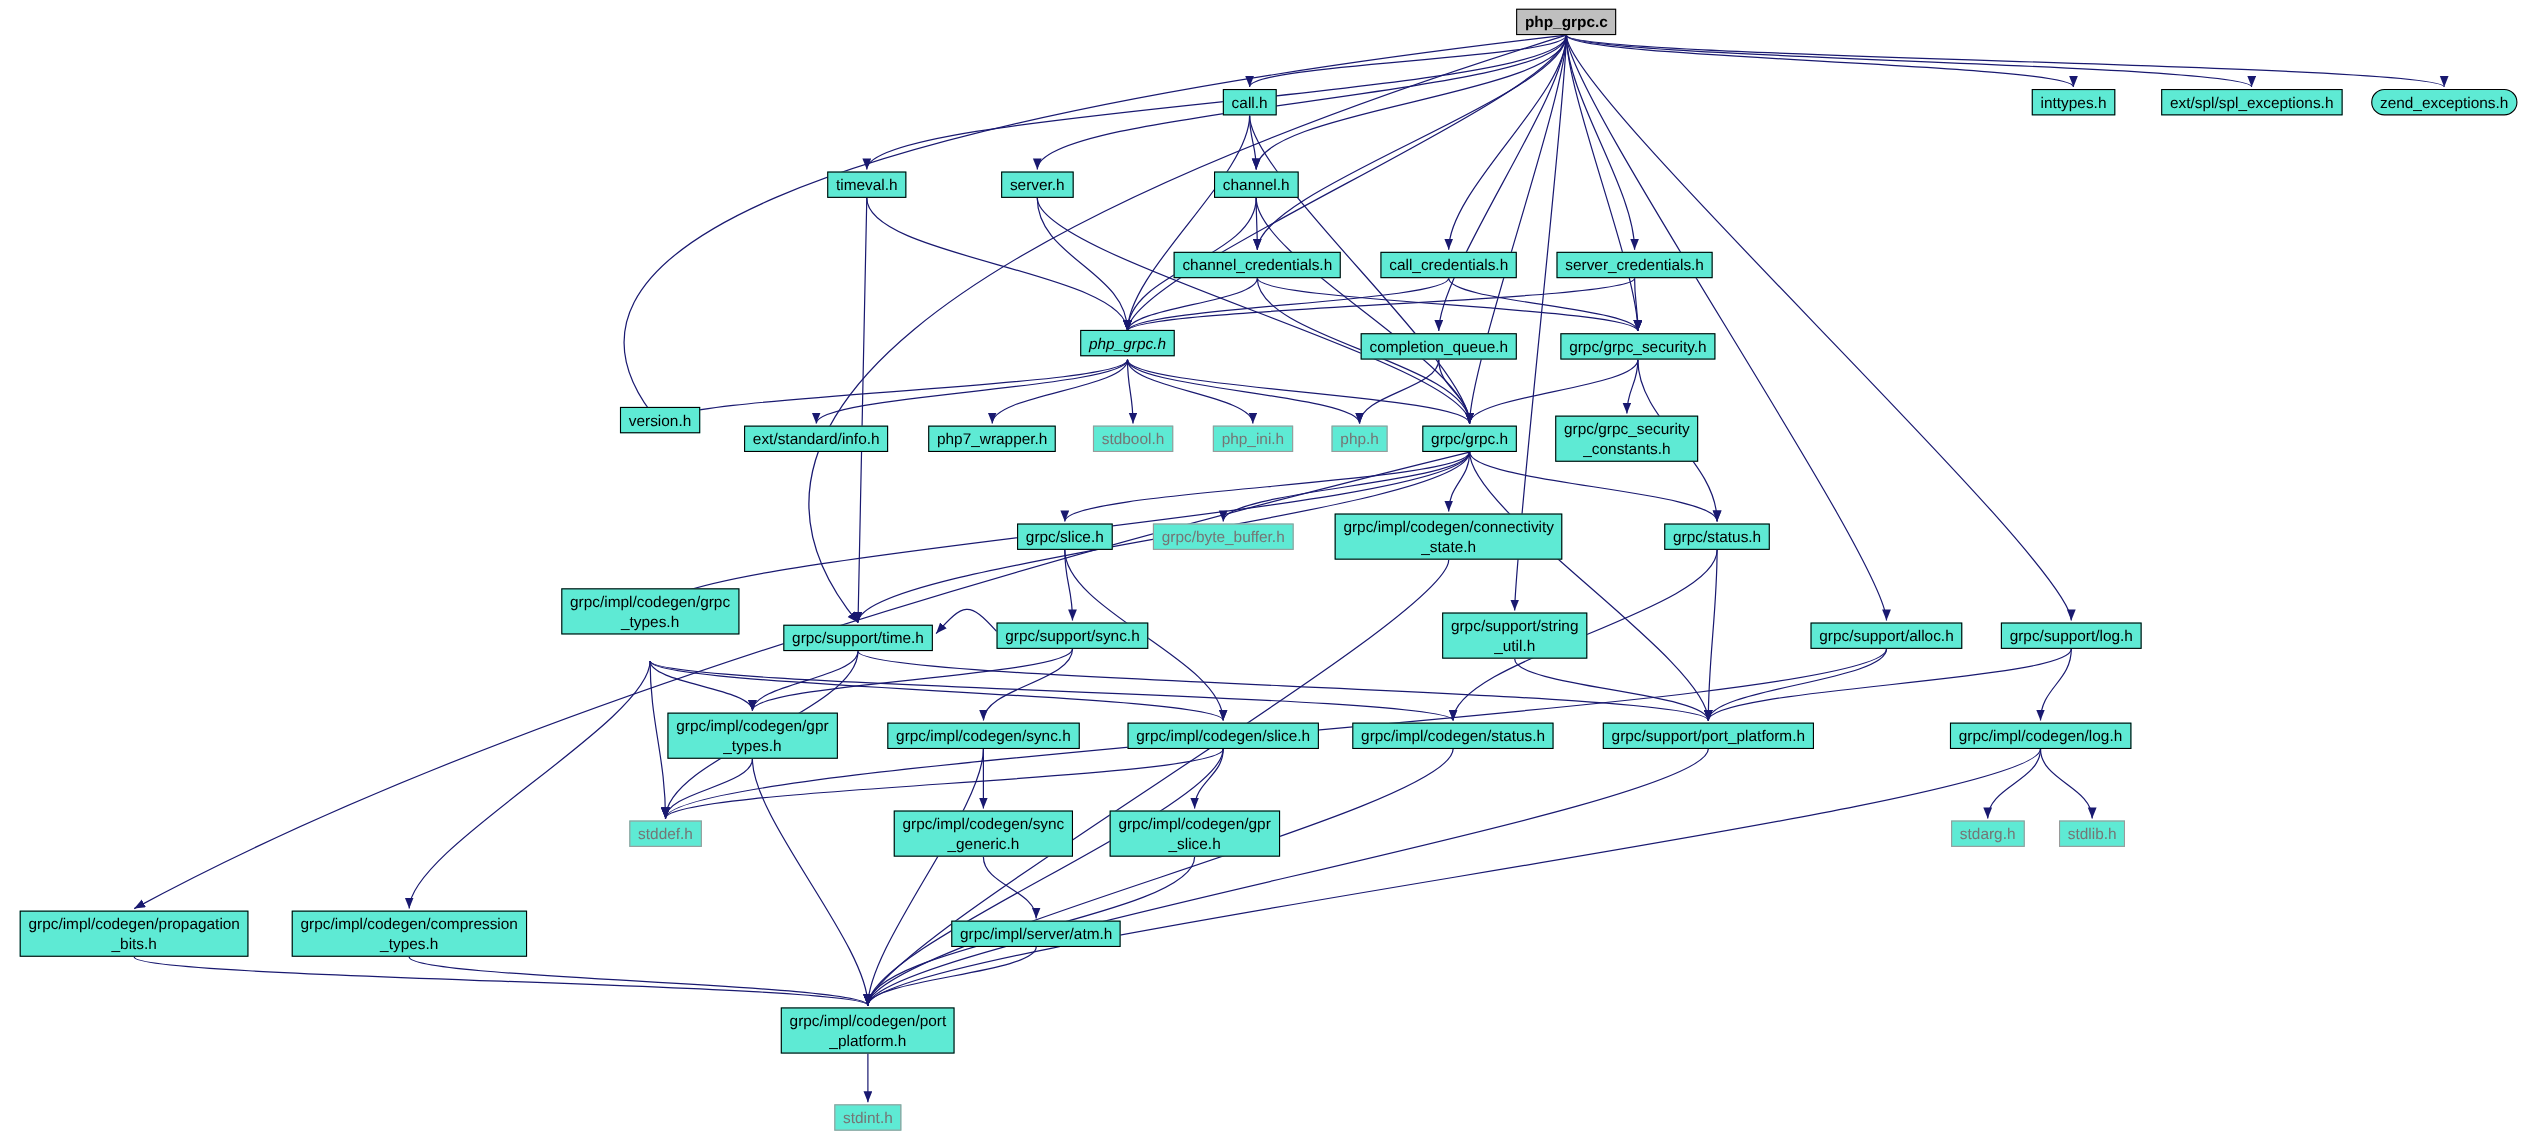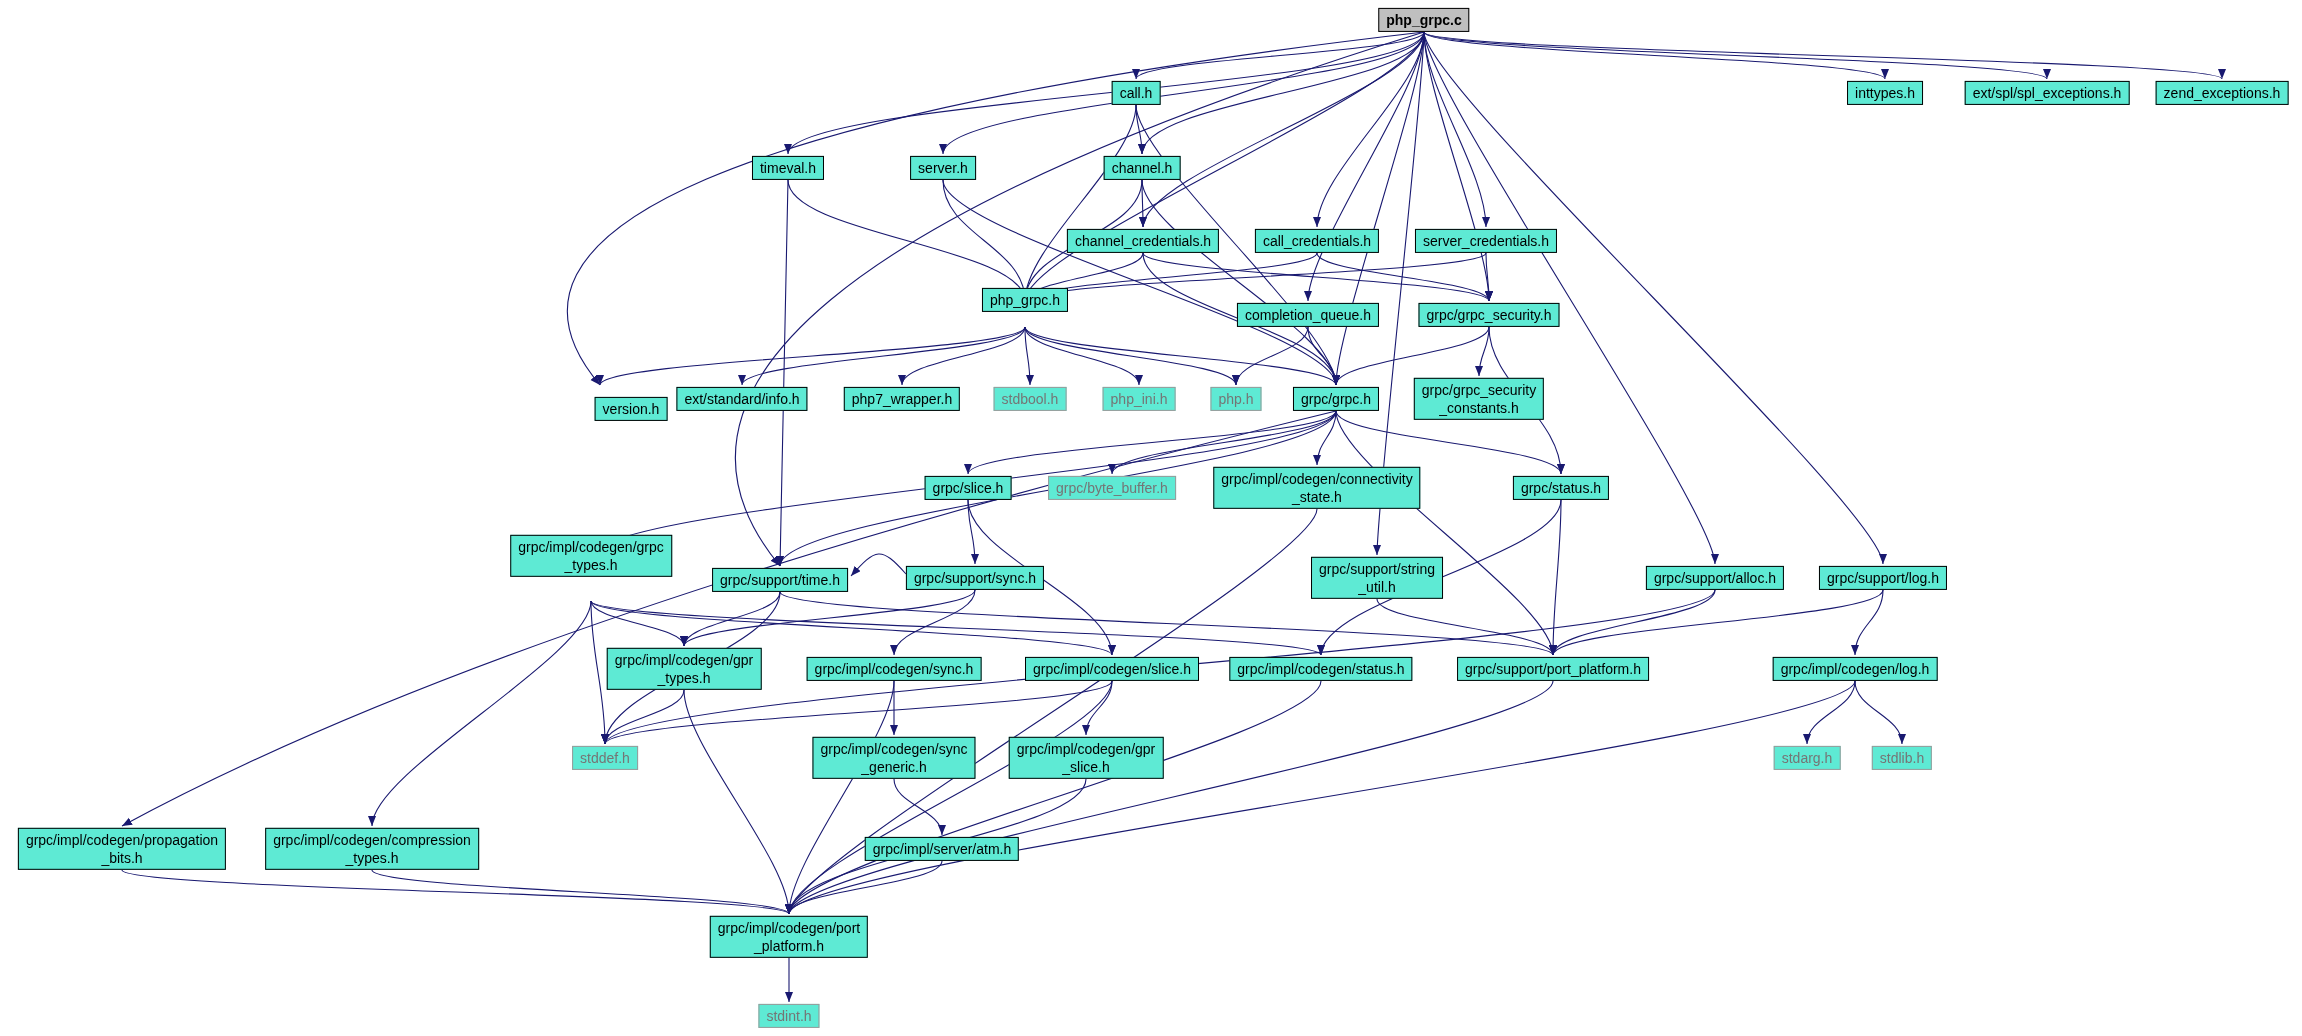--- a/index.html
+++ b/index.html
@@ -160,51 +160,51 @@
       </div>
       <div class="node" style="left: 1136px; top: 93px;">
         <div>call.h</div>
       </div>
       <div class="node" style="left: 1885px; top: 93px;">
         <div>inttypes.h</div>
       </div>
       <div class="node" style="left: 2047px; top: 93px;">
         <div>ext/spl/spl_exceptions.h</div>
       </div>
-      <div class="node" style="left: 2222px; top: 93px;">
+      <div class="node" style="left: 2222px; top: 93px; border-radius: 12px;">
         <div>zend_exceptions.h</div>
       </div>
       <div class="node" style="left: 788px; top: 168px;">
         <div>timeval.h</div>
       </div>
       <div class="node" style="left: 943px; top: 168px;">
         <div>server.h</div>
       </div>
       <div class="node" style="left: 1142px; top: 168px;">
         <div>channel.h</div>
       </div>
       <div class="node" style="left: 1143px; top: 241px;">
         <div>channel_credentials.h</div>
       </div>
       <div class="node" style="left: 1317px; top: 241px;">
         <div>call_credentials.h</div>
       </div>
       <div class="node" style="left: 1486px; top: 241px;">
         <div>server_credentials.h</div>
       </div>
-      <div class="node" style="left: 1025px; top: 300px;">
+      <div class="node" style="left: 1025px; top: 312px; font-style: italic;">
         <div>php_grpc.h</div>
       </div>
       <div class="node" style="left: 1308px; top: 315px;">
         <div>completion_queue.h</div>
       </div>
       <div class="node" style="left: 1489px; top: 315px;">
         <div>grpc/grpc_security.h</div>
       </div>
-      <div class="node" style="left: 600px; top: 409px; margin-left: 31px;">
+      <div class="node" style="left: 600px; top: 382px;">
         <div>version.h</div>
       </div>
       <div class="node" style="left: 742px; top: 399px;">
         <div>ext/standard/info.h</div>
       </div>
       <div class="node" style="left: 902px; top: 399px;">
         <div>php7_wrapper.h</div>
       </div>
       <div class="node muted" style="left: 1030px; top: 399px;">
         <div>stdbool.h</div>

